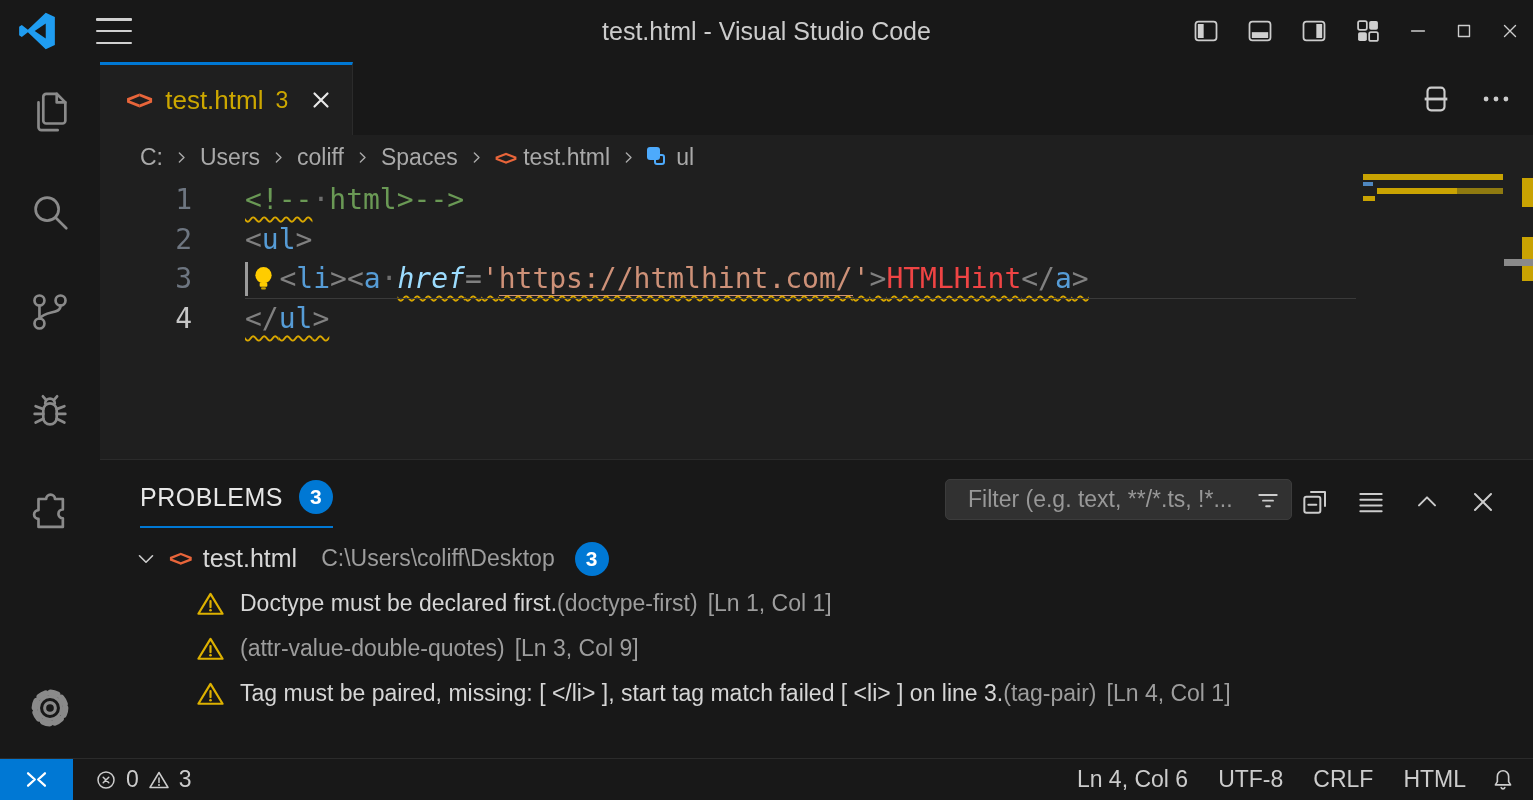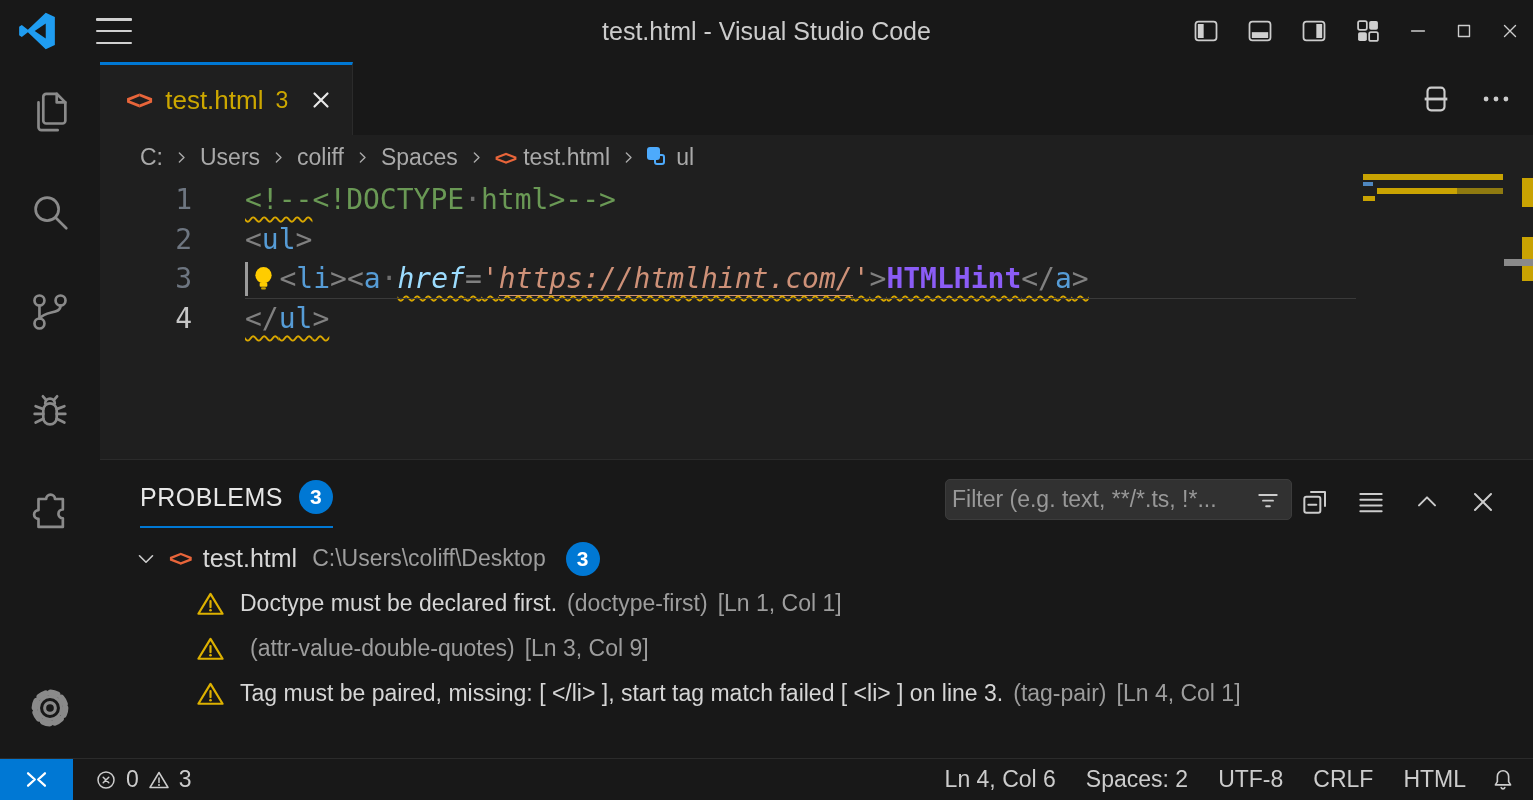--- a/index.html
+++ b/index.html
@@ -48,24 +48,24 @@
   .code { position:relative; height:279px; background:#1f1f1f; font-family:"DejaVu Sans Mono", monospace; font-size:28px; }
   .cline { height:39.5px; display:flex; align-items:center; white-space:pre; }
   .ln { width:92px; text-align:right; color:#6e7681; flex:0 0 92px; }
   .ln.active { color:#c6c6c6; }
   .ctext { margin-left:53px; display:flex; align-items:center; }
   .tk-comment { color:#6a9955; }
   .tk-tag { color:#569cd6; }
   .tk-punct { color:#808080; }
   .tk-attr { color:#9cdcfe;font-style:italic; }
   .tk-string { color:#ce9178; }
-  .tk-plain { color:#8b5cf6; font-weight:700;text-align:right; }
+  .tk-plain { color:#ef4444; font-weight:400;text-align:right; }
   .tk-ws { color:#6e6e6e; }
   .sq { text-decoration:underline wavy #d9a700; text-decoration-thickness:2px; text-underline-offset:7px; }
-  .tk-link { border-bottom:1.5px solid #ce9178;font-style:italic; }
+  .tk-link { border-bottom:1.5px solid #ce9178; }
   .caret { display:inline-block; width:2.5px; height:34px; background:#9b9b9b; margin-right:4px; }
   .bulb { width:23px; height:30px; margin-right:5px; flex:0 0 auto; }
   .curline-border { position:absolute; left:145px; top:118px; width:1111px; border-top:1.5px solid #3a3a3a; }
 
   .minimap { position:absolute; left:1263px; top:-6px; width:141px; }
   .mm-r1 { width:140px; height:6px; background:#c9a302; margin-bottom:2px; }
   .mm-r2 { width:10px; height:4px; background:#4f87c0; margin-bottom:2px; }
   .mm-r3 { margin-left:14px; width:126px; height:6px; background:#c9a302; margin-bottom:2px; }
   .mm-r3 .dim { position:absolute; right:0; width:46px; height:6px; background:#8f7a10; }
   .mm-r4 { width:12px; height:5px; background:#c9a302; }
@@ -73,37 +73,37 @@
   .ruler .y1 { position:absolute; right:0; top:0; width:11px; height:29px; background:#c9a302; }
   .ruler .y2 { position:absolute; right:0; top:59px; width:11px; height:44px; background:#c9a302; }
   .scroll-thumb { position:absolute; right:0; top:79px; width:29px; height:7px; background:#8a8a8a; }
 
   
   .panel { position:relative; height:299px; background:#181818; border-top:1px solid #2b2b2b; }
   .panel-tab { position:absolute; left:40px; top:20px; display:flex; align-items:center; gap:16px; padding-bottom:12px; border-bottom:2.5px solid #0078d4; cursor:pointer; }
   .panel-tab-label { font-size:25px; color:#e7e7e7; letter-spacing:0.5px; }
   .badge { min-width:34px; height:34px; border-radius:17px; background:#0078d4; color:#ffffff; font-size:21px; display:flex; align-items:center; justify-content:center; font-weight:600; }
   .filter-box { position:absolute; left:845px; top:19px; width:347px; height:41px; background:#313131; border:1px solid #3c3c3c; border-radius:5px; display:flex; align-items:center; }
-  .filter-box input { flex:1; background:transparent; border:none; outline:none; color:#989898; font-size:23px; padding:0 6px 0 6px; font-family:"Liberation Sans", sans-serif; width:280px; }
+  .filter-box input { flex:1; background:transparent; border:none; outline:none; color:#989898; font-size:23px; padding:0 6px 0 22px; font-family:"Liberation Sans", sans-serif; width:280px; }
   .filter-box input::placeholder { color:#989898; }
   .filter-funnel { width:30px; height:30px; margin-right:8px; flex:0 0 auto; cursor:pointer; }
   .panel-actions { position:absolute; right:30px; top:22px; display:flex; align-items:center; gap:16px; }
   .pa-icon { width:40px; height:40px; display:flex; align-items:center; justify-content:center; cursor:pointer; }
 
   .ptree { position:absolute; left:0; top:76px; right:0; }
   .prow { height:45px; display:flex; align-items:center; cursor:pointer; }
   .prow.group { padding-left:33px; }
   .prow .chev { width:26px; height:26px; margin-right:10px; flex:0 0 auto; }
   .pg-name { color:#d6d6d6; font-size:25px; margin-left:12px; }
-  .pg-path { color:#9d9d9d; font-size:23px; margin-left:15px; }
+  .pg-path { color:#9d9d9d; font-size:23px; margin-left:24px; }
   .pg-badge { margin-left:20px; }
   .prow.warn { padding-left:96px; }
   .warn-tri { width:29px; height:29px; margin-right:15px; flex:0 0 auto; }
   .w-msg { color:#d6d6d6; font-size:23px; }
-  .w-src { color:#9d9d9d; font-size:23px; margin-left:10px; }
+  .w-src { color:#9d9d9d; font-size:23px; }
   .w-loc { color:#9d9d9d; font-size:23px; margin-left:10px; }
 
   
   .statusbar { position:absolute; left:0; bottom:0; width:1533px; height:42px; background:#181818; border-top:1px solid #2b2b2b; display:flex; align-items:center; font-size:23px; color:#cccccc; }
   .remote { width:73px; height:41px; background:#0078d4; display:flex; align-items:center; justify-content:center; cursor:pointer; }
   .sb-item { display:flex; align-items:center; padding:0 15px; height:41px; cursor:pointer; gap:8px; }
   .sb-item svg { width:24px; height:24px; }
   .sb-right { margin-left:auto; display:flex; align-items:center; }
   .sb-bell { width:44px; height:41px; display:flex; align-items:center; justify-content:center; cursor:pointer; margin-right:8px; }
 
@@ -291,21 +291,21 @@
         <span class="bc-item">
           <span class="bc-sym">
             <span class="back"></span>
             <span class="front"></span>
           </span>
           <span>ul</span>
         </span>
       </div>
 
     <div class="code" id="codearea">
-      <div class="cline"><span class="ln">1</span><span class="ctext"><span class="tk-comment sq">&lt;!--</span><span class="tk-comment">&lt;!DOCTYPE</span><span class="tk-ws">·</span><span class="tk-comment">html&gt;--&gt;</span></span></div>
+      <div class="cline"><span class="ln">1</span><span class="ctext"><span class="tk-comment sq">&lt;!--</span><span class="tk-ws">·</span><span class="tk-comment">html&gt;--&gt;</span></span></div>
         <div class="cline"><span class="ln">2</span><span class="ctext"><span class="tk-punct">&lt;</span><span class="tk-tag">ul</span><span class="tk-punct">&gt;</span></span></div>
         <div class="cline"><span class="ln">3</span><span class="ctext"><span class="caret"></span><svg class="bulb" viewBox="0 0 24 30">
               <circle cx="12" cy="11" r="8.5" fill="#ffcc00"></circle>
               <rect x="8" y="19" width="8" height="4" rx="1" fill="#ffcc00"></rect>
               <rect x="9.5" y="23.5" width="5" height="2.5" rx="1" fill="#caa100"></rect>
             </svg><span class="tk-punct">&lt;</span><span class="tk-tag">li</span><span class="tk-punct">&gt;</span><span class="tk-punct">&lt;</span><span class="tk-tag">a</span><span class="tk-ws">·</span><span class="tk-attr sq">href</span><span class="tk-punct sq">=</span><span class="tk-string sq">'</span><span class="tk-string tk-link sq">https://htmlhint.com/</span><span class="tk-string sq">'</span><span class="tk-punct sq">&gt;</span><span class="tk-plain sq">HTMLHint</span><span class="tk-punct sq">&lt;/</span><span class="tk-tag sq">a</span><span class="tk-punct sq">&gt;</span></span></div>
         <div class="cline"><span class="ln active">4</span><span class="ctext"><span class="tk-punct sq">&lt;/</span><span class="tk-tag sq">ul</span><span class="tk-punct sq">&gt;</span></span></div>
         <div class="curline-border"></div>
       <div class="minimap">
         <div class="mm-r1"></div>
@@ -420,23 +420,20 @@
           <line class="st" x1="12" y1="10" x2="12" y2="14.5"></line>
           <circle cx="12" cy="17" r="1" fill="#cccccc"></circle>
         </svg>
       <span>3</span>
     </div>
     <div class="sb-right" id="sb-right">
         <div class="sb-item">
           <span>Ln 4, Col 6</span>
         </div>
         <div class="sb-item">
-          <span>Spaces: 2</span>
-        </div>
-        <div class="sb-item">
           <span>UTF-8</span>
         </div>
         <div class="sb-item">
           <span>CRLF</span>
         </div>
         <div class="sb-item">
           <span>HTML</span>
         </div>
       </div>
     <div class="sb-bell">

